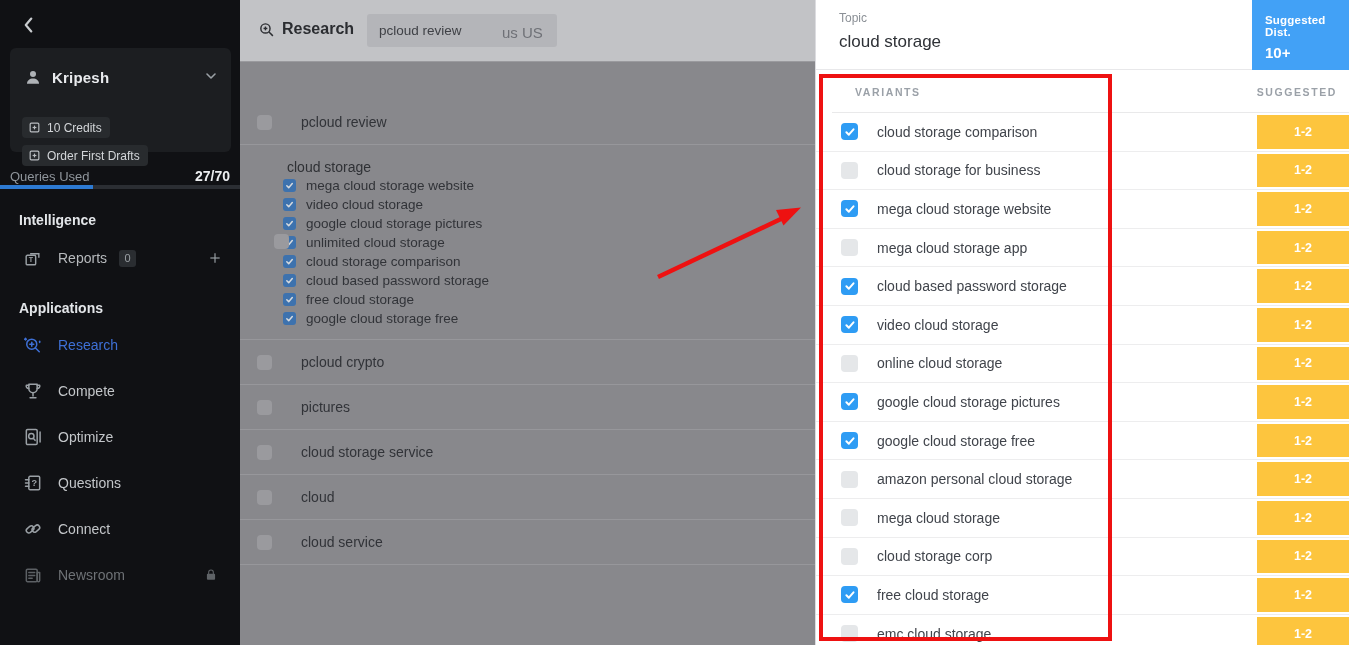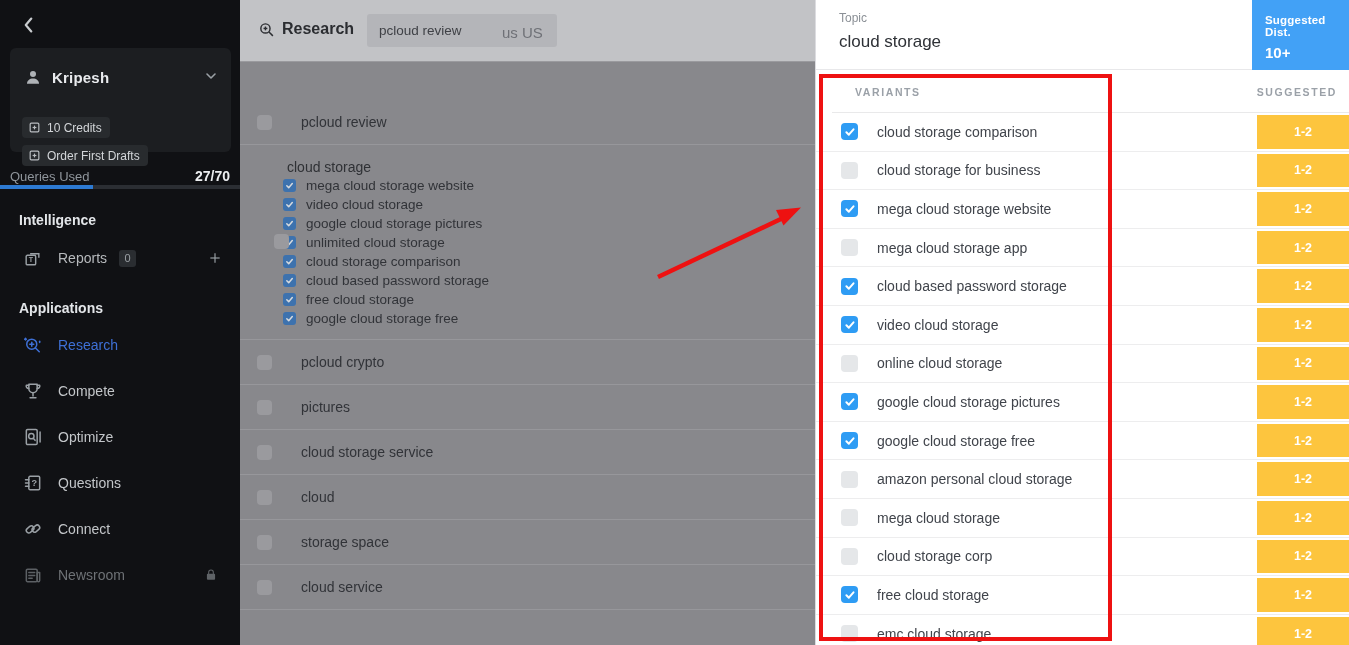--- a/index.html
+++ b/index.html
@@ -339,24 +339,20 @@
         <div class="topic-row simple">
           <div class="cb mid-cb"></div>
           <span class="row-label">cloud storage service</span>
         </div>
         <div class="topic-row simple">
           <div class="cb mid-cb"></div>
           <span class="row-label">cloud</span>
         </div>
         <div class="topic-row simple">
           <div class="cb mid-cb"></div>
-          <span class="row-label">storage space</span>
-        </div>
-        <div class="topic-row simple">
-          <div class="cb mid-cb"></div>
           <span class="row-label">cloud service</span>
         </div>
       </div>
   </div>
 
   <div class="rightpanel">
     <div class="topic-head">
       <div class="topic-label">Topic</div>
       <div class="topic-title">cloud storage</div>
     </div>

